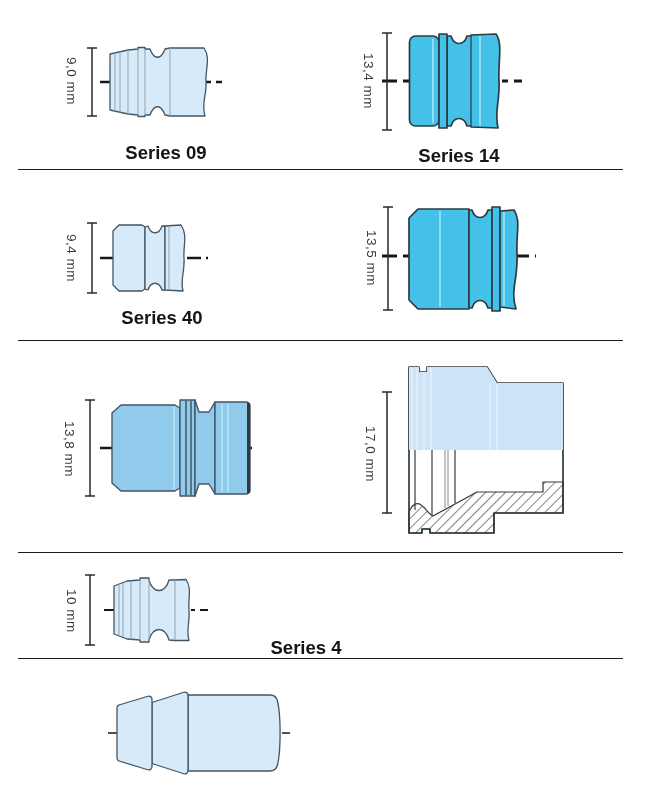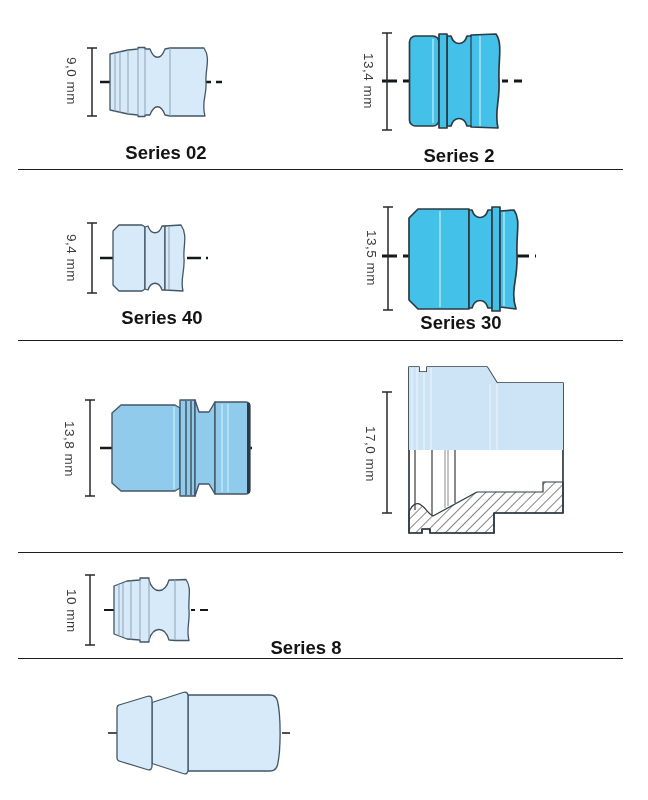--- a/index.html
+++ b/index.html
@@ -40,35 +40,35 @@
 
   <svg class="fig-svg" style="left:84px;top:40px;" width="140" height="82" viewBox="0 0 140 82">
     <path class="cl" stroke-width="2.6" stroke-dasharray="14 5 5 5" d="M 16,42 H 138"></path>
     <path class="p-light" d="M 26,14 L 44,10 L 54,9 L 54,7.5 L 61,7.5 L 61,9 L 66,9 C 70,20 77,20 81,9 L 86,8 L 120,8
          C 127,18 121,30 122,42 C 123,55 117,62 121,76 L 86,76 L 81,75 C 77,64 70,64 66,75
          L 61,75 L 61,76.5 L 54,76.5 L 54,75 L 44,74 L 26,70 Z"></path>
     <path class="ln-light" d="M 31,12.5 V 71.5 M 36,11.5 V 72.5 M 44,10 V 74 M 54,9 V 75 M 61,9 V 75 M 86,8 V 76"></path>
     <path class="dim" d="M 3,8 H 13 M 8,8 V 76 M 3,76 H 13"></path>
   </svg>
   <div class="dim-label" style="left:61px;top:48px;height:66px;">9,0 mm</div>
-  <div class="fig-title" style="left:96px;top:142px;">Series 02</div>
+  <div class="fig-title" style="left:96px;top:142px;">Series 09</div>
 
   <svg class="fig-svg" style="left:380px;top:25px;" width="144" height="115" viewBox="0 0 144 115">
     <path class="cl" stroke-width="2.8" stroke-dasharray="15 6 6 6" d="M 2,56 H 142"></path>
     <rect class="p-cyan" x="29.5" y="11" width="29.5" height="90" rx="6"></rect>
     <path class="p-cyan" d="M 67,11 L 71,11 C 74,21 84,21 87,11 L 91,11 L 91,10 L 116,9
          C 123,19 118,35 119,56 C 120,77 114,87 118,103 L 91,102 L 91,101 L 87,101
          C 84,91 74,91 71,101 L 67,101 Z"></path>
     <rect class="p-cyan" x="59" y="9" width="8" height="94"></rect>
     <path class="ln-white" d="M 53,14 V 98 M 100,11 V 101"></path>
     <path class="ln-dark" d="M 91,11 V 101"></path>
     <path class="dim" d="M 2,8 H 12 M 7,8 V 105 M 2,105 H 12"></path>
   </svg>
   <div class="dim-label" style="left:358px;top:44px;height:75px;">13,4 mm</div>
-  <div class="fig-title" style="left:389px;top:145px;">Series 2</div>
+  <div class="fig-title" style="left:389px;top:145px;">Series 14</div>
 
   <svg class="fig-svg" style="left:84px;top:218px;" width="128" height="82" viewBox="0 0 128 82">
     <path class="cl" stroke-width="2.6" stroke-dasharray="14 5 5 5" d="M 16,40 H 124"></path>
     <path class="p-light" d="M 35,7 H 58 L 61,9 V 71 L 58,73 H 35 L 29,67 V 13 Z"></path>
     <path class="p-light" d="M 61,9 L 64,8 C 67,17 75,17 78,8 L 81,8 L 81,72 L 78,72 C 75,63 67,63 64,72 L 61,71 Z"></path>
     <path class="p-light" d="M 81,8 L 97,7 C 104,17 99,28 100,40 C 101,53 96,62 99,73 L 81,72 Z"></path>
     <path class="ln-light" d="M 85,9 V 71"></path>
     <path class="dim" d="M 3,5 H 13 M 8,5 V 75 M 3,75 H 13"></path>
   </svg>
   <div class="dim-label" style="left:61px;top:226px;height:64px;">9,4 mm</div>
@@ -77,21 +77,20 @@
   <svg class="fig-svg" style="left:380px;top:202px;" width="160" height="114" viewBox="0 0 160 114">
     <path class="cl" stroke-width="2.8" stroke-dasharray="15 6 6 6" d="M 2,54 H 156"></path>
     <path class="p-cyan" d="M 38,7 H 89 V 107 H 38 L 29,98 V 16 Z"></path>
     <path class="p-cyan" d="M 89,8 L 92,8 C 95,18 105,18 108,8 L 112,8 L 112,106 L 108,106 C 105,96 95,96 92,106 L 89,106 Z"></path>
     <rect class="p-cyan" x="112" y="5" width="8" height="104"></rect>
     <path class="p-cyan" d="M 120,9 L 134,8 C 141,18 136,30 137,53 C 138,78 130,88 136,107 L 120,105 Z"></path>
     <path class="ln-white" d="M 60,9 V 105 M 124,10 V 104"></path>
     <path class="dim" d="M 3,5 H 13 M 8,5 V 108 M 3,108 H 13"></path>
   </svg>
   <div class="dim-label" style="left:361px;top:222px;height:72px;">13,5 mm</div>
-  <div class="fig-title" style="left:391px;top:312px;">Series 30</div>
 
   <svg class="fig-svg" style="left:82px;top:395px;" width="180" height="110" viewBox="0 0 180 110">
     <path class="cl" stroke-width="2.6" stroke-dasharray="16 6 6 6" d="M 18,53 H 176"></path>
     <path class="p-med" d="M 39,10 H 93 L 98,13 V 93 L 93,96 H 39 L 30,88 V 18 Z"></path>
     <rect class="p-med" x="98" y="5" width="15" height="96"></rect>
     <path class="p-med" d="M 113,5 L 117,17 L 127,17 L 133,7 L 133,99 L 127,89 L 117,89 L 113,101 Z"></path>
     <path class="p-med" d="M 133,7 H 163 Q 168,7 168,11 V 95 Q 168,99 163,99 H 133 Z"></path>
     <path class="ln-dark" d="M 104,6 V 100 M 109,6 V 100"></path>
     <path class="ln-white" d="M 92,12 V 94 M 140,9 V 97 M 146,9 V 97"></path>
     <path d="M 166.5,8 V 98" stroke="#2E3A42" stroke-width="3" fill="none"></path>
@@ -119,21 +118,21 @@
 
   <svg class="fig-svg" style="left:82px;top:570px;" width="130" height="80" viewBox="0 0 130 80">
     <path class="cl" stroke-width="1.8" stroke-dasharray="10 5 4 5" d="M 22,40 H 126"></path>
     <path class="p-light" d="M 32,16 L 45,11 L 58,10 L 58,8 L 67,8 L 67,10 C 71,24 83,24 87,10 L 93,10 L 104,9.5
          C 110,18 106,28 107,40 C 108,52 104,60 107,70.5 L 93,70.5 L 87,70 C 83,56 71,56 67,70
          L 67,72 L 58,72 L 58,70 L 45,69 L 32,64 Z"></path>
     <path class="ln-light" d="M 37,14 V 66 M 41,13 V 67 M 49,10.5 V 69.5 M 58,10 V 70 M 67,10 V 70 M 93,10 V 70"></path>
     <path class="dim" d="M 3,5 H 13 M 8,5 V 75 M 3,75 H 13"></path>
   </svg>
   <div class="dim-label" style="left:61px;top:580px;height:62px;">10 mm</div>
-  <div class="fig-title" style="left:236px;top:637px;">Series 8</div>
+  <div class="fig-title" style="left:236px;top:637px;">Series 4</div>
 
   <svg class="fig-svg" style="left:100px;top:688px;" width="192" height="94" viewBox="0 0 192 94">
     <path class="cl" stroke-width="1.5" stroke-dasharray="22 8 10 8" d="M 8,45 H 190"></path>
     <path class="p-light" d="M 88,7 L 170,7 Q 176,7 177.5,13 C 181,28 181,62 177.5,77 Q 176,83 170,83 L 88,83 Z"></path>
     <path class="p-light" d="M 52,14.5 L 83,4.5 Q 88,3 88,8 L 88,82 Q 88,87 83,85.5 L 52,75.5 Z"></path>
     <path class="p-light" d="M 19,17 L 47,8.5 Q 52,7 52,12 L 52,78 Q 52,83 47,81.5 L 19,73 Q 17,72.5 17,70 L 17,20 Q 17,17.5 19,17 Z"></path>
   </svg>
 
 </div>
 

